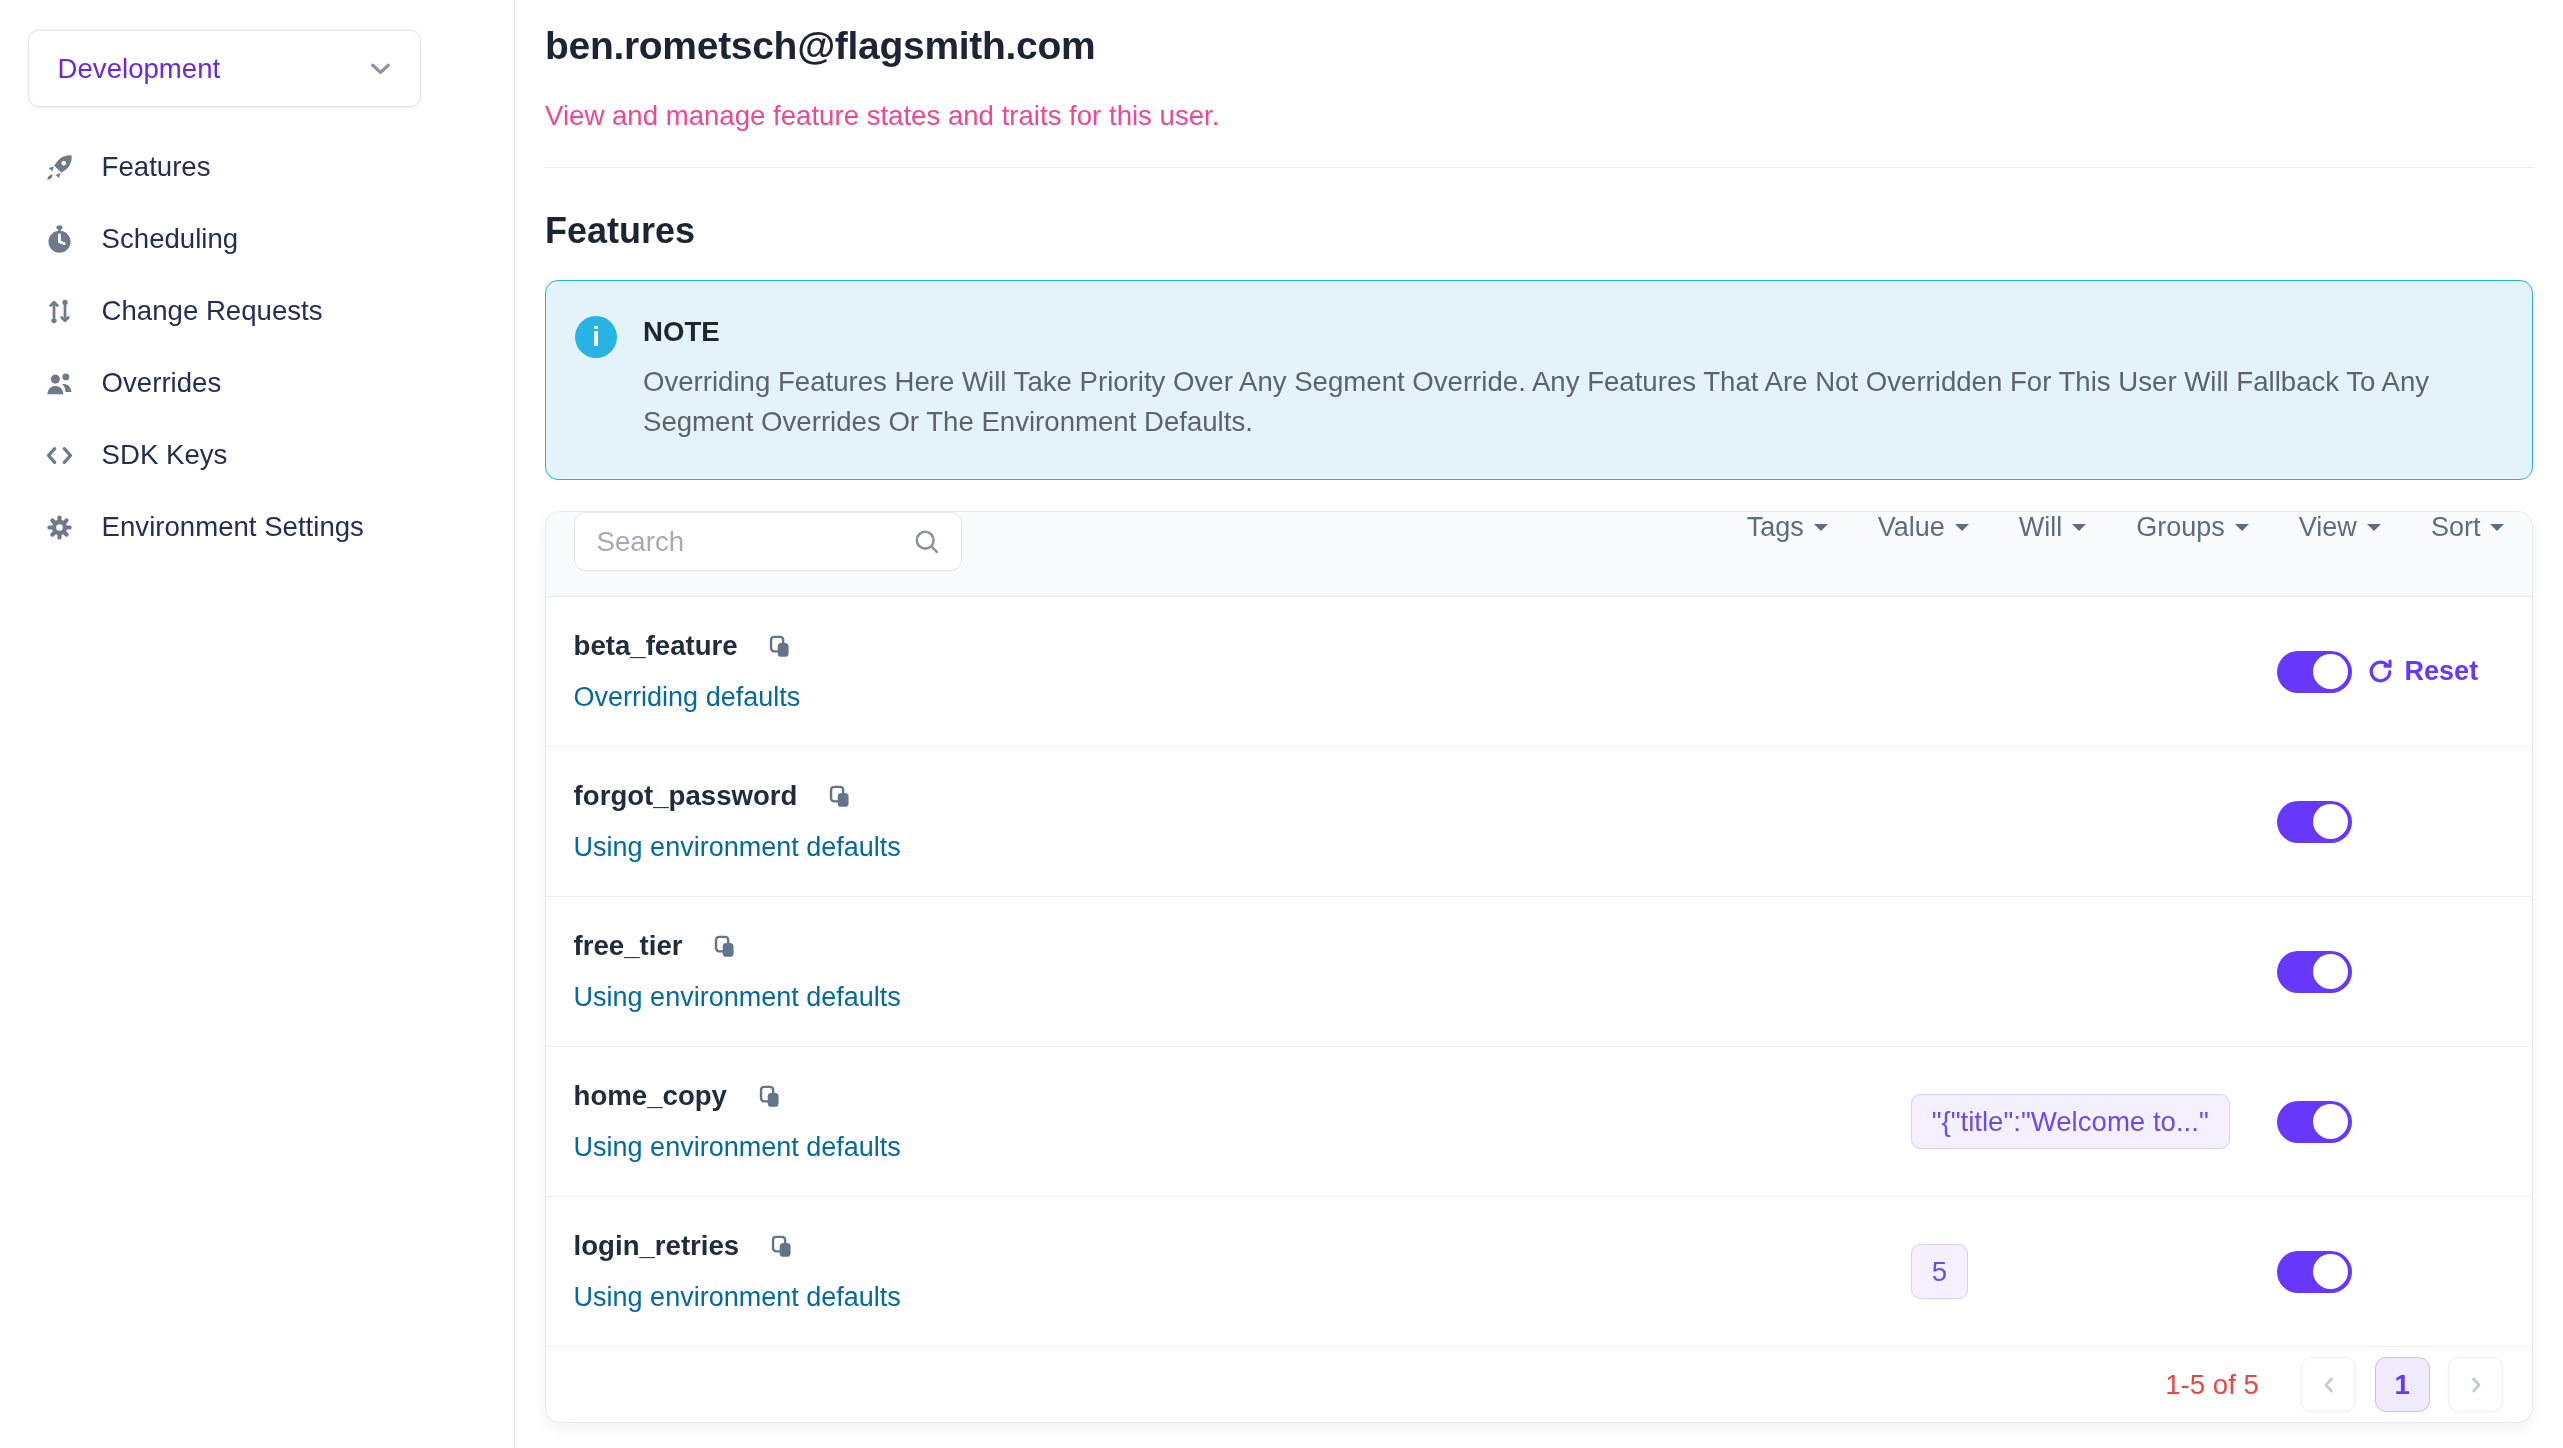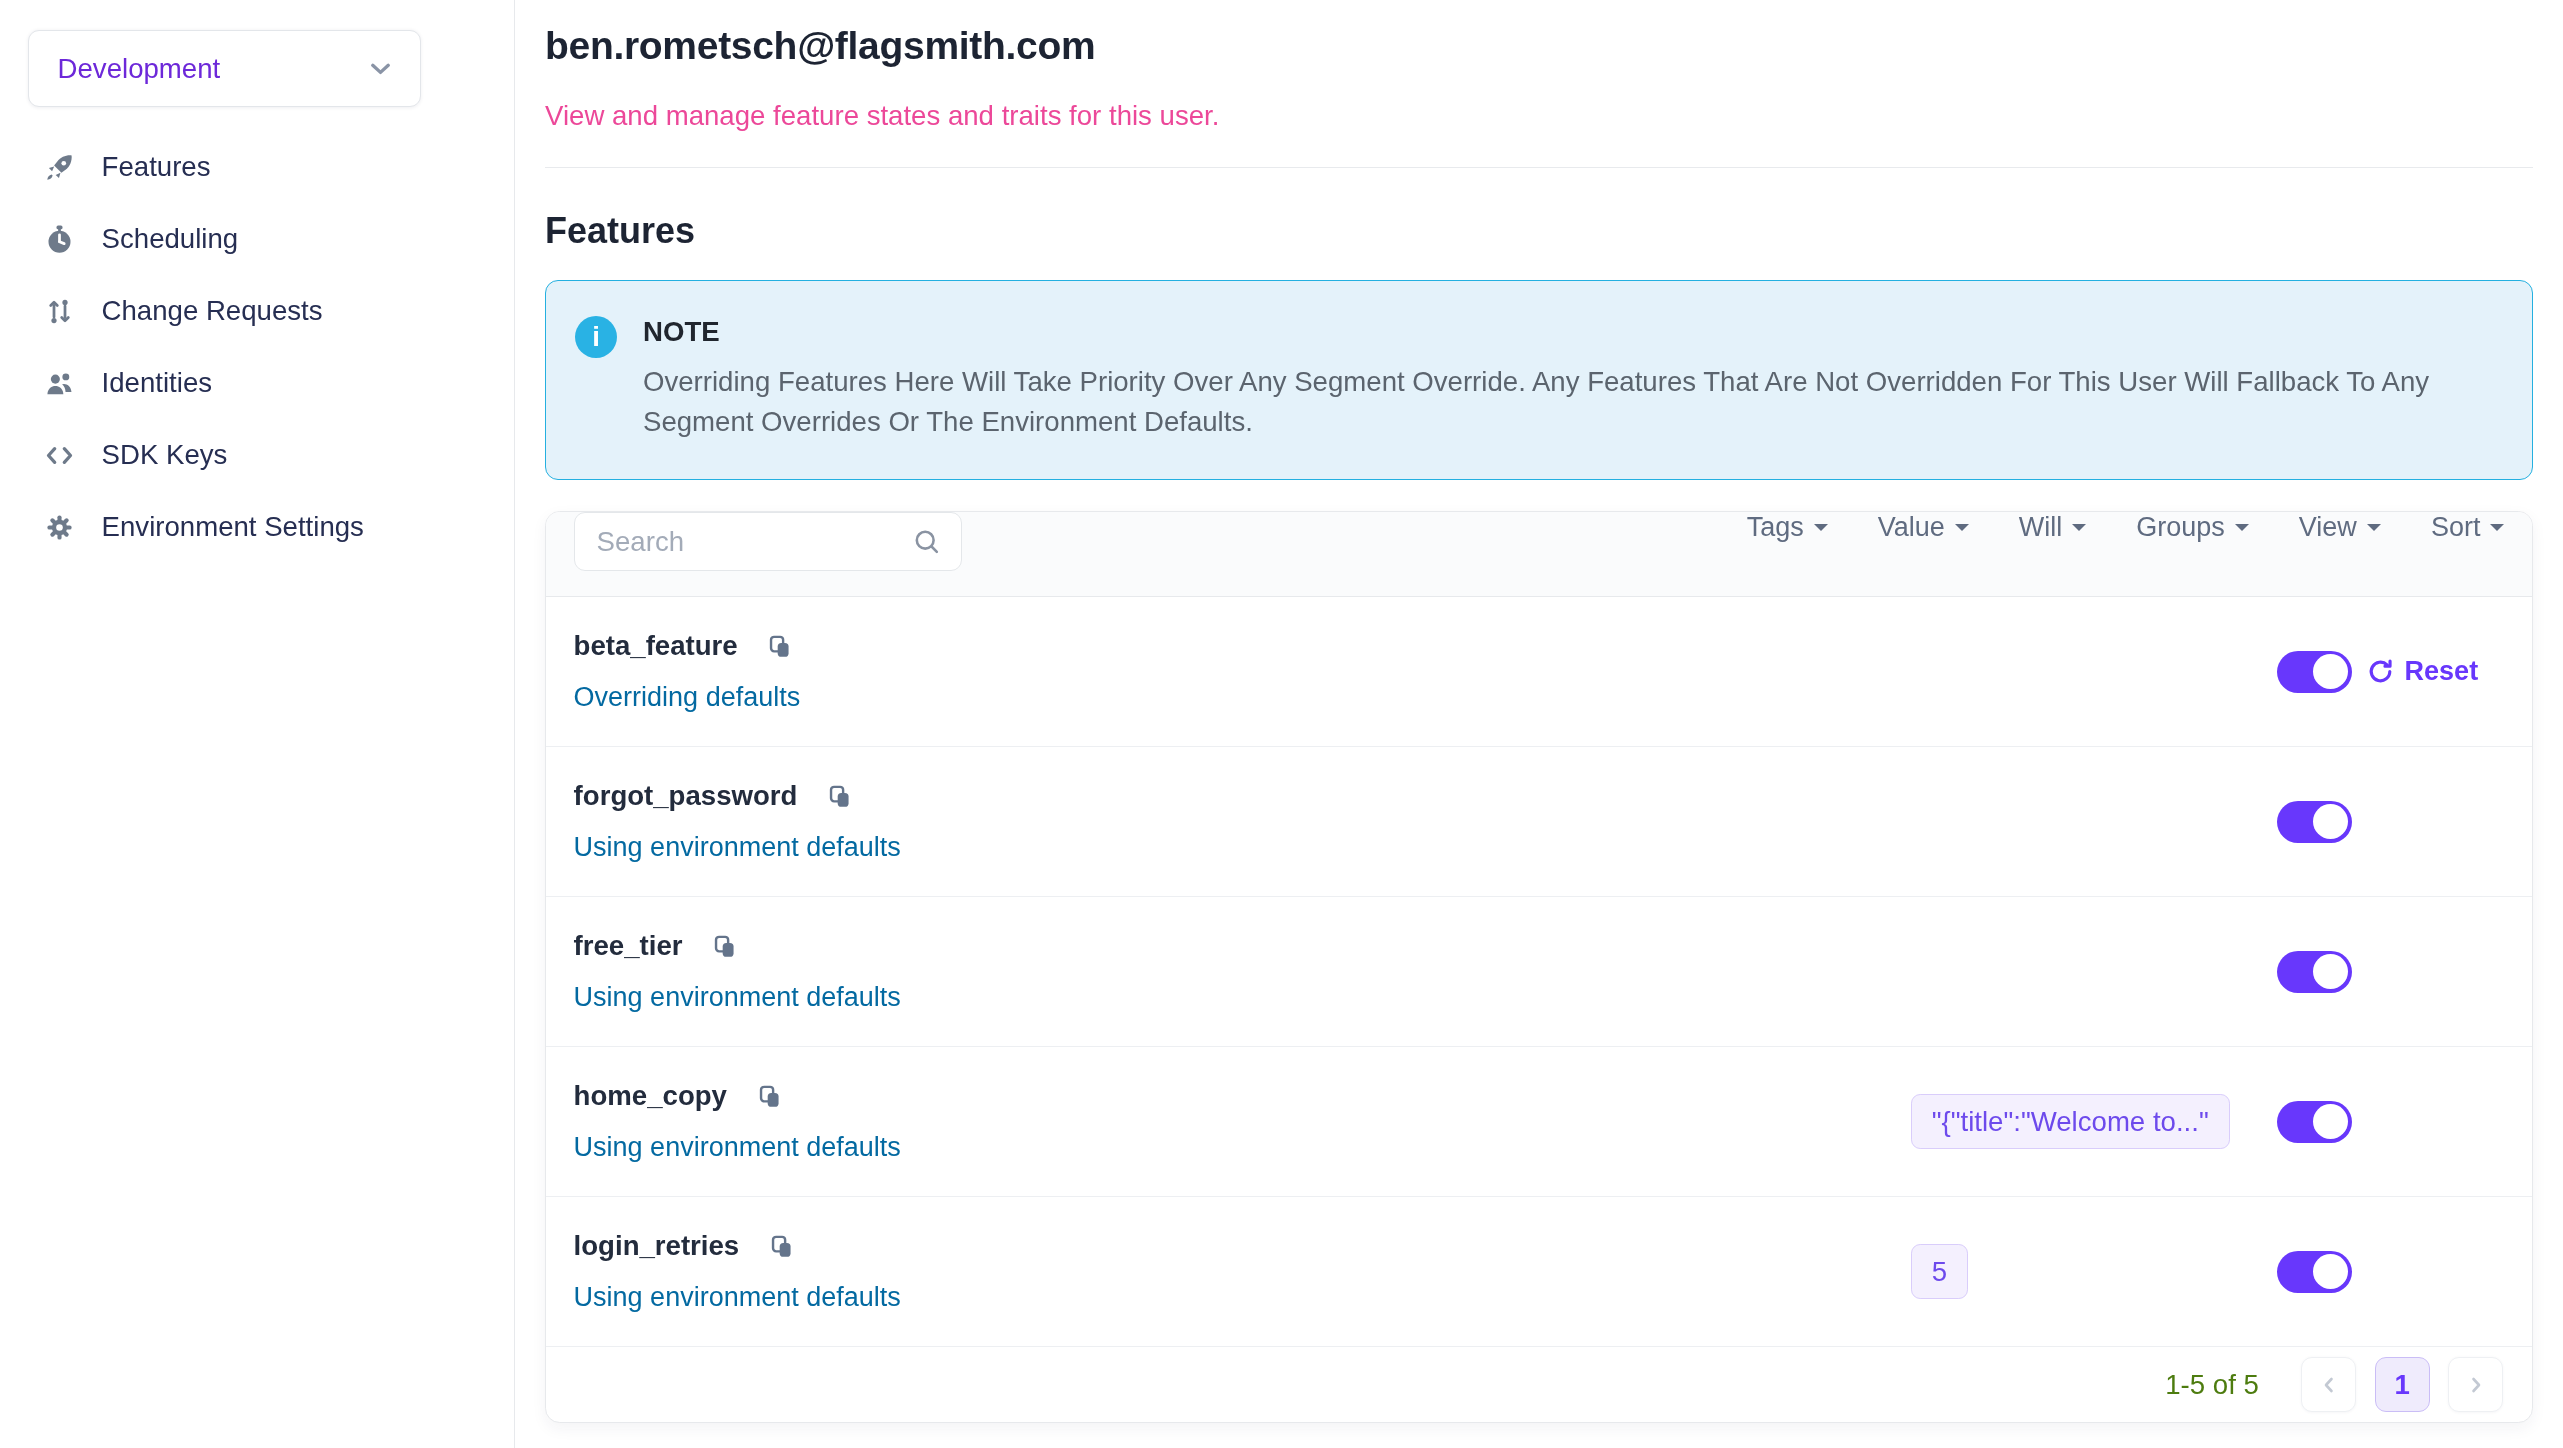--- a/index.html
+++ b/index.html
@@ -75,21 +75,21 @@
   .toggle .knob { position: absolute; top: 3.7px; right: 3.7px; width: 35px; height: 35px;
                   border-radius: 50%; background: #fff; }
   .reset-slot { width: 138px; margin-left: 14.7px; display: flex; align-items: center; }
   .reset-btn { display: flex; align-items: center; color: #6837fc; cursor: pointer; }
   .reset-btn svg { width: 29px; height: 29px; }
   .reset-label { margin-left: 9.2px; font-size: 27px; font-weight: 700; }
 
   
   .panel-footer { height: 75px; display: flex; align-items: center; justify-content: flex-end;
                   padding: 0 29px; }
-  .page-summary { font-size: 27.6px; color: #4d7c0f; margin-right: 24px; }
+  .page-summary { font-size: 27.6px; color: #ef4444; margin-right: 24px; }
   .page-btn { width: 55px; height: 55px; border-radius: 11px; display: flex; align-items: center;
               justify-content: center; margin-left: 18.4px; cursor: pointer; }
   .page-btn.nav-btn { border: 0.9px solid #eef0f3; background: #fff; color: #c3c9d3;
                       box-shadow: 0 0.9px 2.8px rgba(25,35,65,.04); }
   .page-btn.nav-btn svg { width: 24px; height: 24px; }
   .page-btn.current { background: #efebfc; border: 0.9px solid #cabdf6; color: #6837fc;
                       font-size: 27.6px; font-weight: 700; }
 </style>
 </head>
 <body>
@@ -144,21 +144,21 @@
       </div>
       <div class="nav-item">
         <span class="nav-icon">
           <svg viewBox="0 0 24 24" fill="currentColor">
             <circle cx="9" cy="8.8" r="3.3"></circle>
             <path d="M3.3 18.9c.6-3.2 2.9-5 5.7-5s5.1 1.8 5.7 5l.1.9H3.2z"></path>
             <circle cx="16.6" cy="7.2" r="2.5"></circle>
             <path d="M15.3 12.4c2.6.1 4.6 1.8 5.2 4.6l.2 1.1h-4.3c-.1-2.2-1-4.3-2.5-5.5z"></path>
           </svg>
         </span>
-        <span class="nav-label">Identities</span>
+        <span class="nav-label">Overrides</span>
       </div>
       <div class="nav-item">
         <span class="nav-icon">
           <svg viewBox="0 0 24 24" fill="none" stroke="currentColor" stroke-width="2.4" stroke-linecap="round" stroke-linejoin="round">
             <path d="M8.5 7L4 12l4.5 5"></path>
             <path d="M15.5 7L20 12l-4.5 5"></path>
           </svg>
         </span>
         <span class="nav-label">SDK Keys</span>
       </div>

